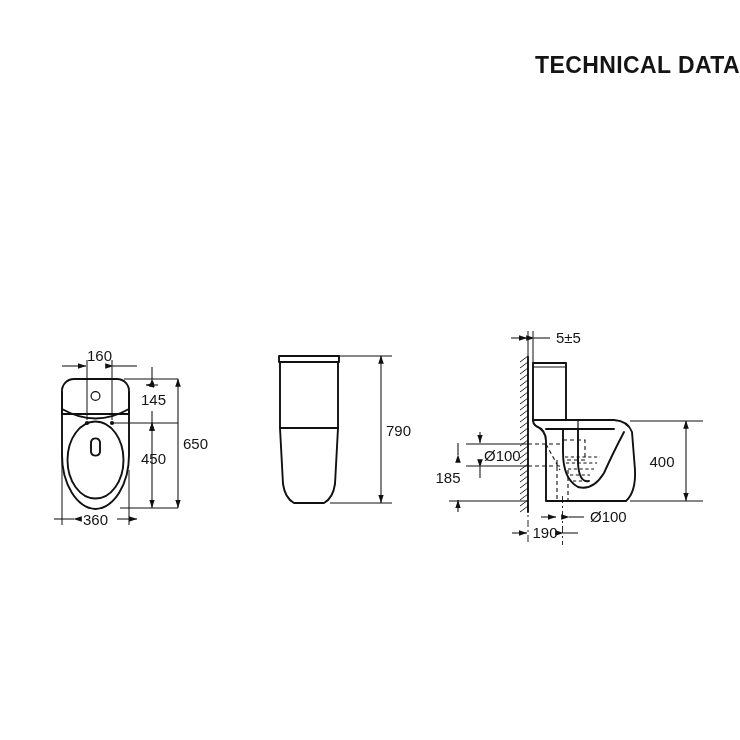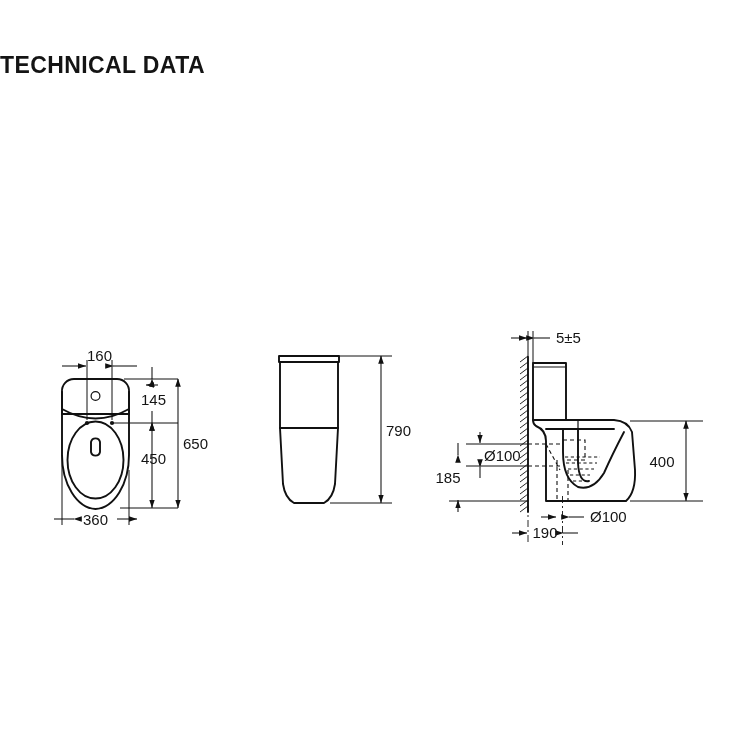--- a/index.html
+++ b/index.html
@@ -20,21 +20,21 @@
     position: relative;
     width: 740px;
     height: 740px;
     background: #ffffff;
   }
   #page-title {
     position: absolute;
     top: 52px;
     left: 0;
     width: 740px;
-    text-align: left;
+    text-align: right;
     font-size: 23px;
     font-weight: bold;
     letter-spacing: 0.4px;
     color: #141414;
     font-family: "Liberation Sans", sans-serif;
   }
   #drawing-area {
     position: absolute;
     top: 0;
     left: 0;

